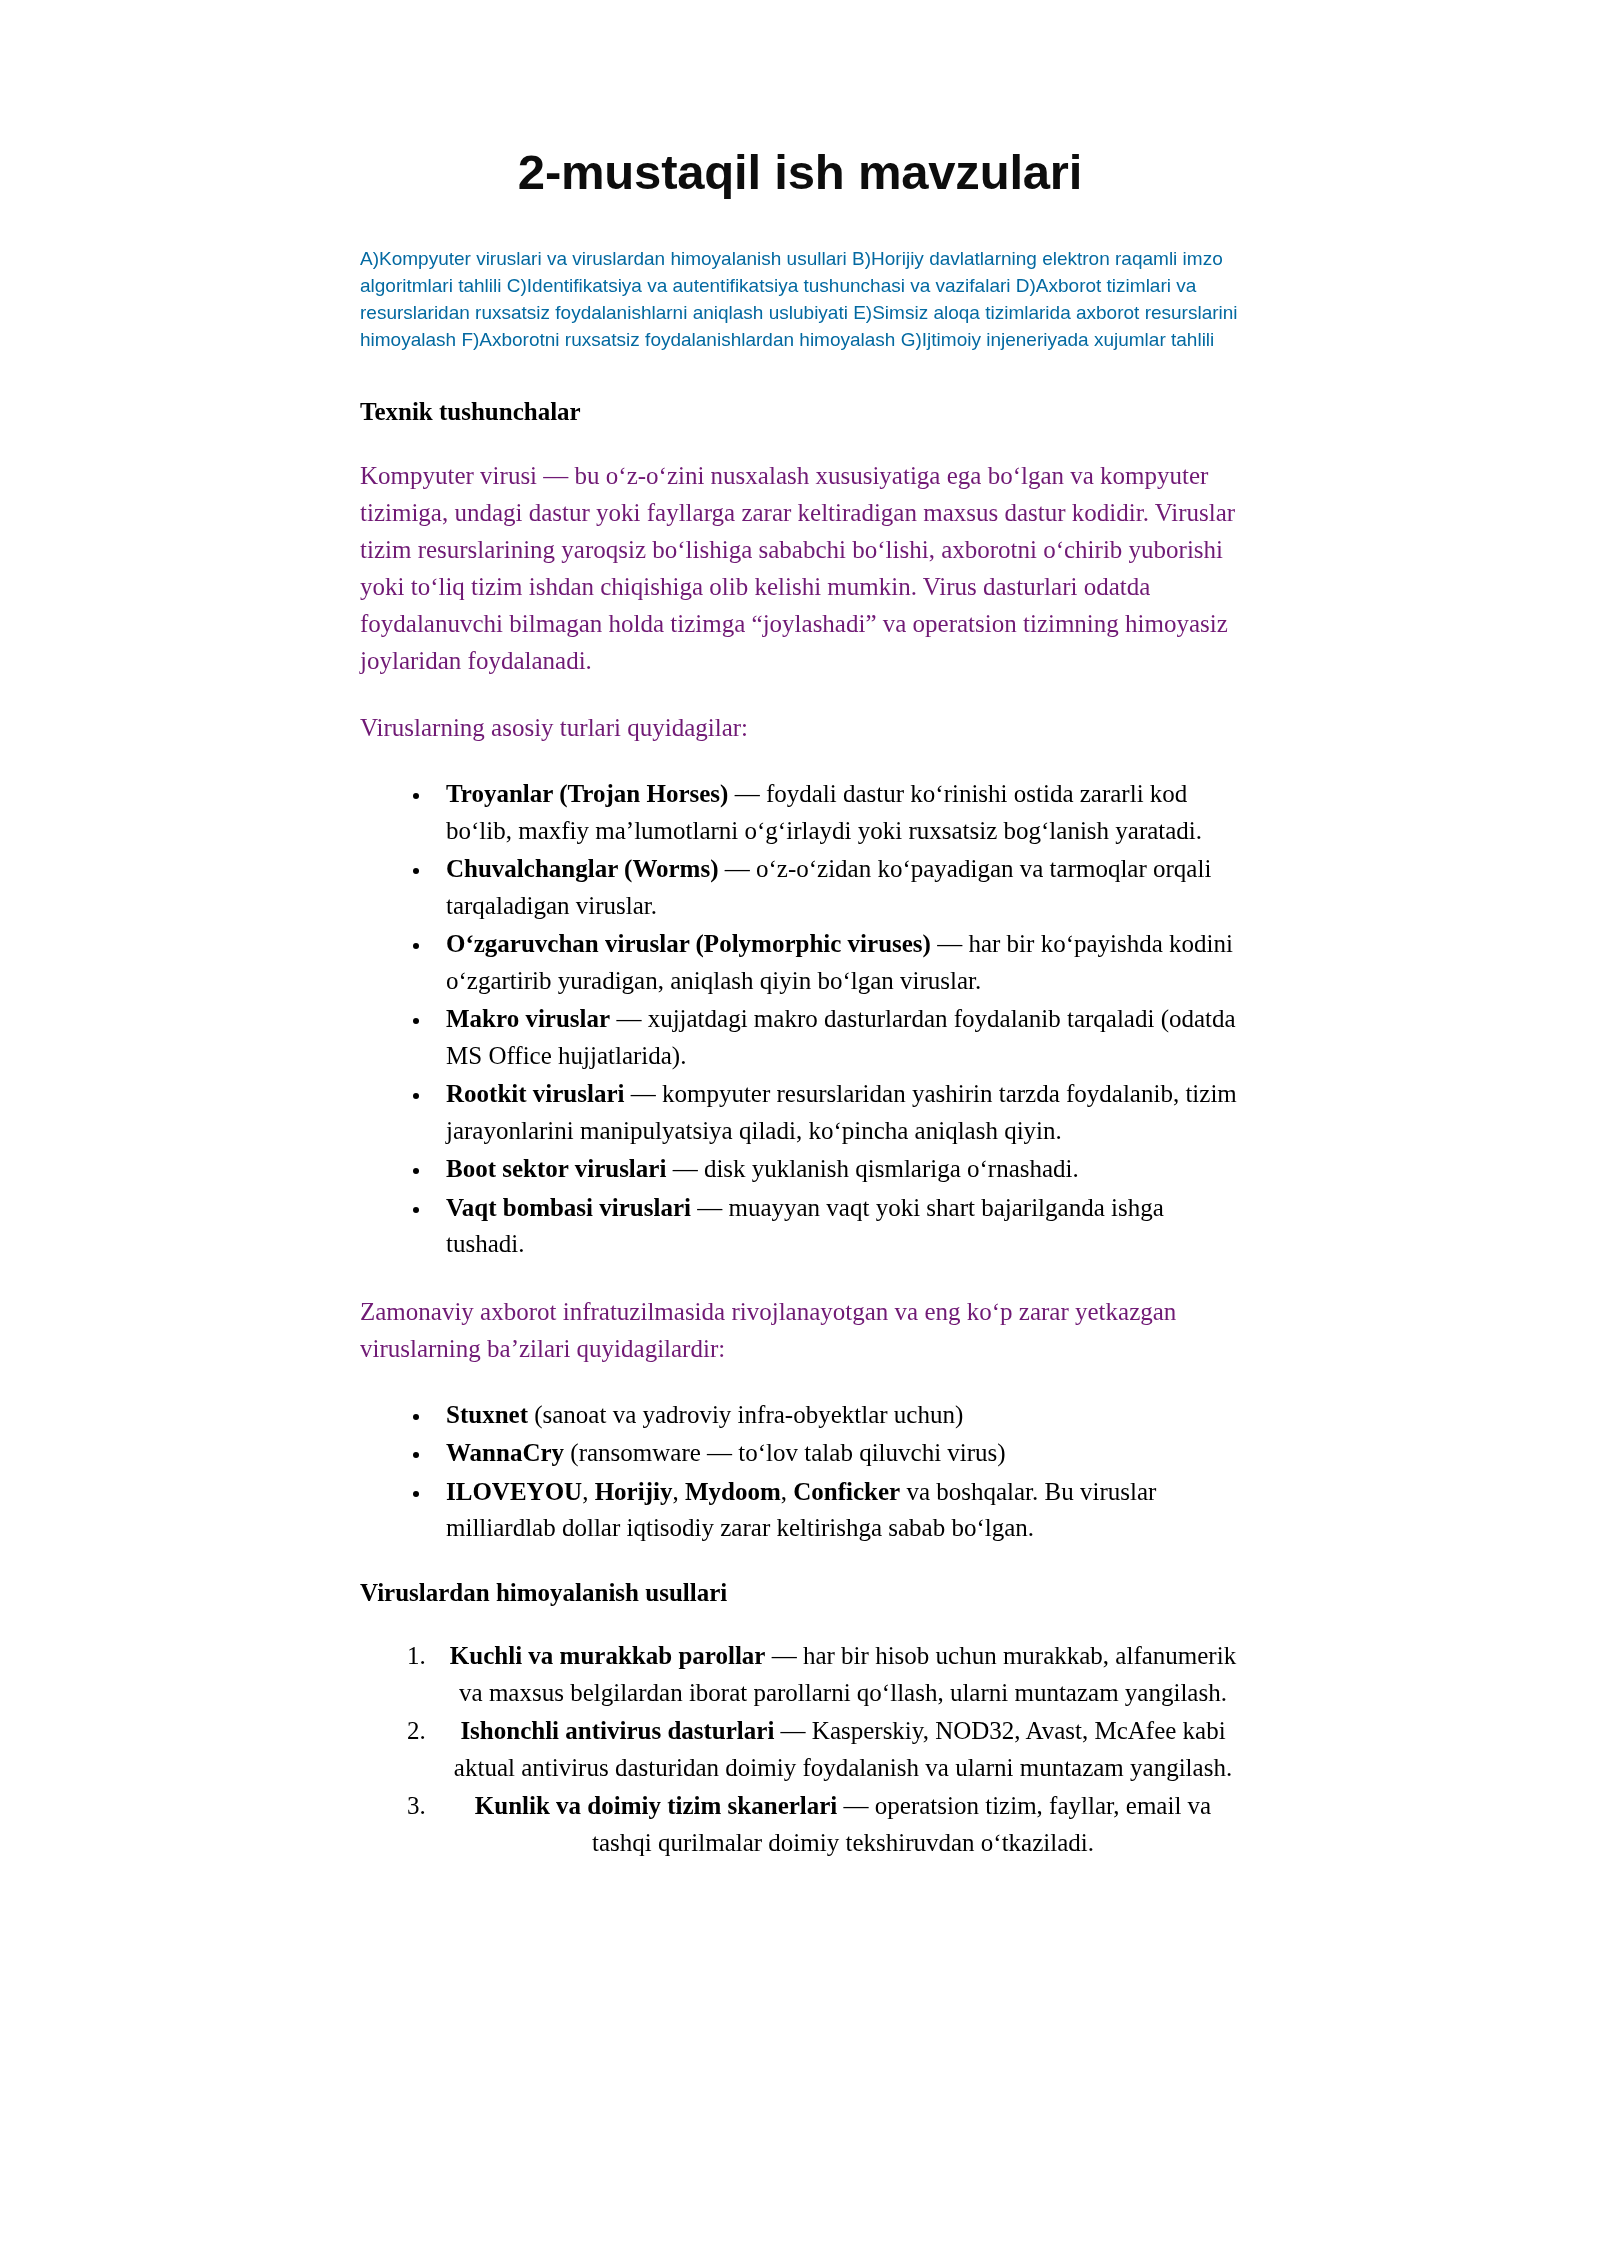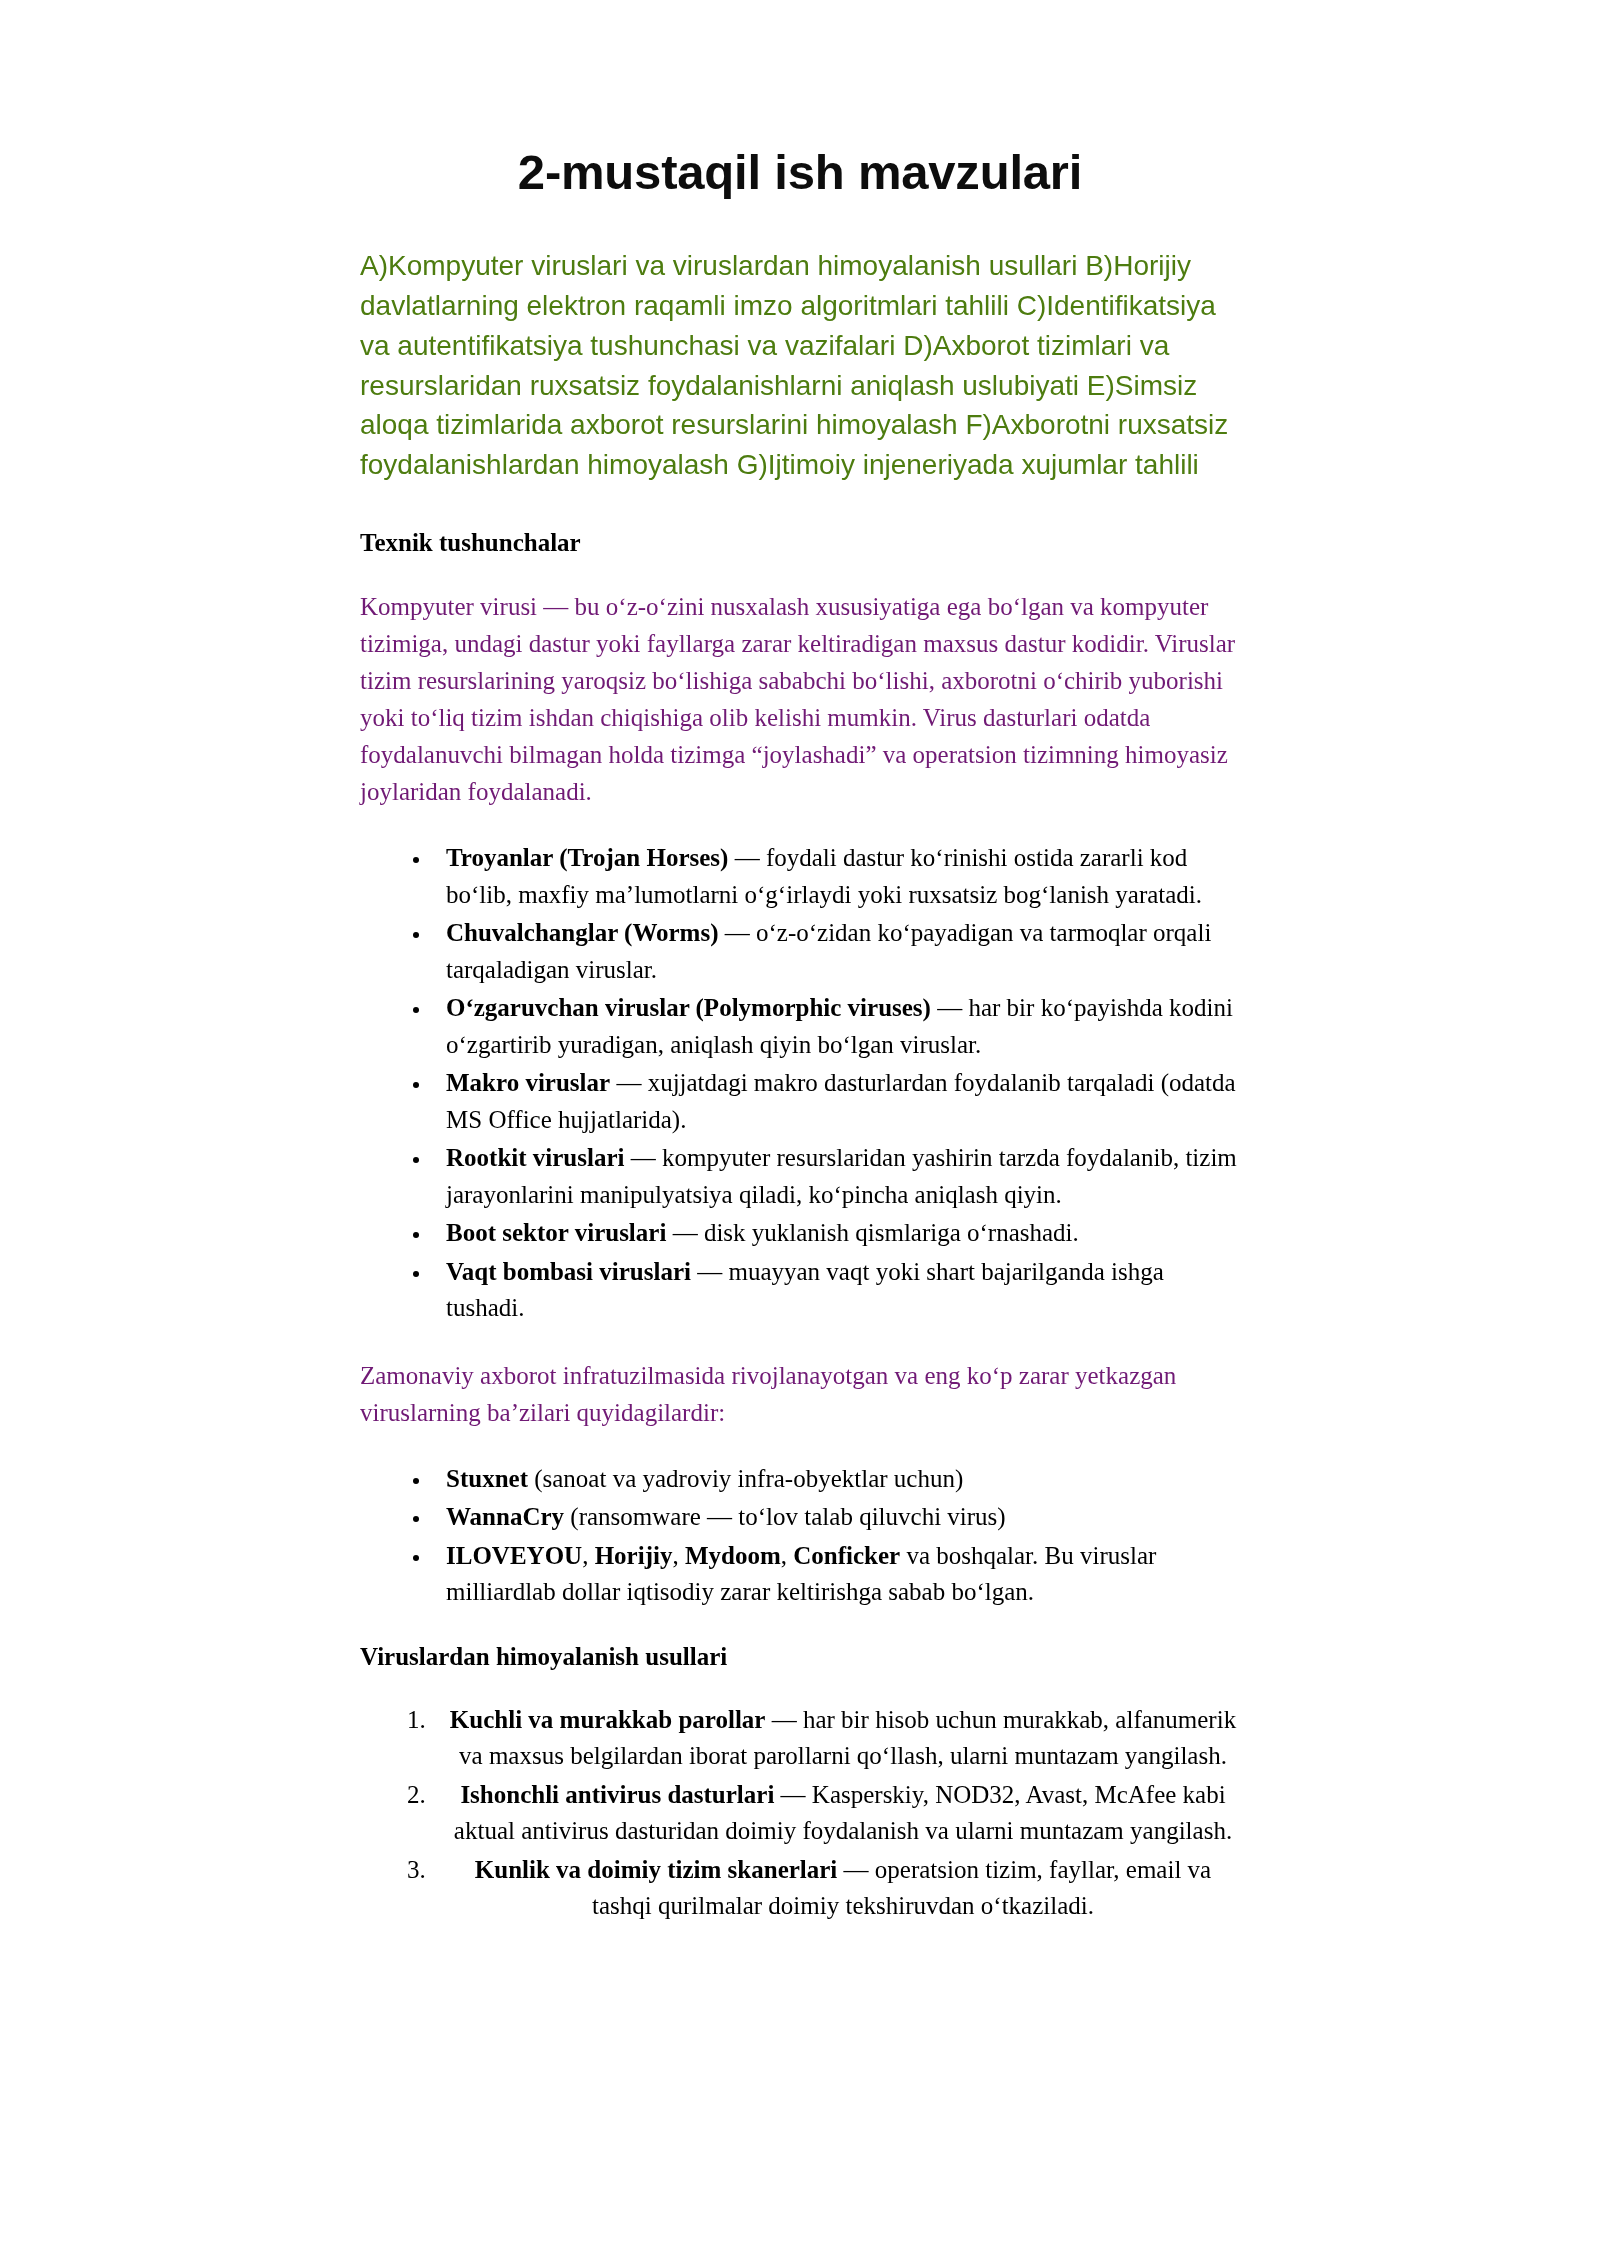--- a/index.html
+++ b/index.html
@@ -41,23 +41,23 @@
     text-align: center;
     color: #0d0d0d;
     margin: 0 0 46px 0;
     letter-spacing: -0.2px;
   }
 
   
   .intro {
     font-family: "Liberation Sans Narrow", "Liberation Sans", "DejaVu Sans", sans-serif;
     font-stretch: condensed;
-    font-size: 28px;
+    font-size: 19px;
     line-height: 1.42;
-    color: #4d7c0f;
+    color: #0369a1;
     margin: 0 0 42px 0;
     text-align: left;
   }
 
   
   h1.h-section {
     font-family: "Liberation Serif", "DejaVu Serif", serif;
     font-size: 36px;
     font-weight: 700;
     line-height: 1.2;
@@ -114,20 +114,21 @@
 
     <h1 class="doc-title">2-mustaqil ish mavzulari</h1>
 
     <p class="intro">A)Kompyuter viruslari va viruslardan himoyalanish usullari B)Horijiy davlatlarning elektron raqamli imzo algoritmlari tahlili C)Identifikatsiya va autentifikatsiya tushunchasi va vazifalari D)Axborot tizimlari va resurslaridan ruxsatsiz foydalanishlarni aniqlash uslubiyati E)Simsiz aloqa tizimlarida axborot resurslarini himoyalash F)Axborotni ruxsatsiz foydalanishlardan himoyalash G)Ijtimoiy injeneriyada xujumlar tahlili</p>
 
 
     <h2 class="h-sub">Texnik tushunchalar</h2>
 
     <p class="body">Kompyuter virusi — bu o‘z-o‘zini nusxalash xususiyatiga ega bo‘lgan va kompyuter tizimiga, undagi dastur yoki fayllarga zarar keltiradigan maxsus dastur kodidir. Viruslar tizim resurslarining yaroqsiz bo‘lishiga sababchi bo‘lishi, axborotni o‘chirib yuborishi yoki to‘liq tizim ishdan chiqishiga olib kelishi mumkin. Virus dasturlari odatda foydalanuvchi bilmagan holda tizimga “joylashadi” va operatsion tizimning himoyasiz joylaridan foydalanadi.</p>
 
+    <p class="body">Viruslarning asosiy turlari quyidagilar:</p>
 
     <ul class="bullets">
       <li><strong>Troyanlar (Trojan Horses)</strong><span> — foydali dastur ko‘rinishi ostida zararli kod bo‘lib, maxfiy ma’lumotlarni o‘g‘irlaydi yoki ruxsatsiz bog‘lanish yaratadi.</span></li>
       <li><strong>Chuvalchanglar (Worms)</strong><span> — o‘z-o‘zidan ko‘payadigan va tarmoqlar orqali tarqaladigan viruslar.</span></li>
       <li><strong>O‘zgaruvchan viruslar (Polymorphic viruses)</strong><span> — har bir ko‘payishda kodini o‘zgartirib yuradigan, aniqlash qiyin bo‘lgan viruslar.</span></li>
       <li><strong>Makro viruslar</strong><span> — xujjatdagi makro dasturlardan foydalanib tarqaladi (odatda MS Office hujjatlarida).</span></li>
       <li><strong>Rootkit viruslari</strong><span> — kompyuter resurslaridan yashirin tarzda foydalanib, tizim jarayonlarini manipulyatsiya qiladi, ko‘pincha aniqlash qiyin.</span></li>
       <li><strong>Boot sektor viruslari</strong><span> — disk yuklanish qismlariga o‘rnashadi.</span></li>
       <li><strong>Vaqt bombasi viruslari</strong><span> — muayyan vaqt yoki shart bajarilganda ishga tushadi.</span></li>
     </ul>

